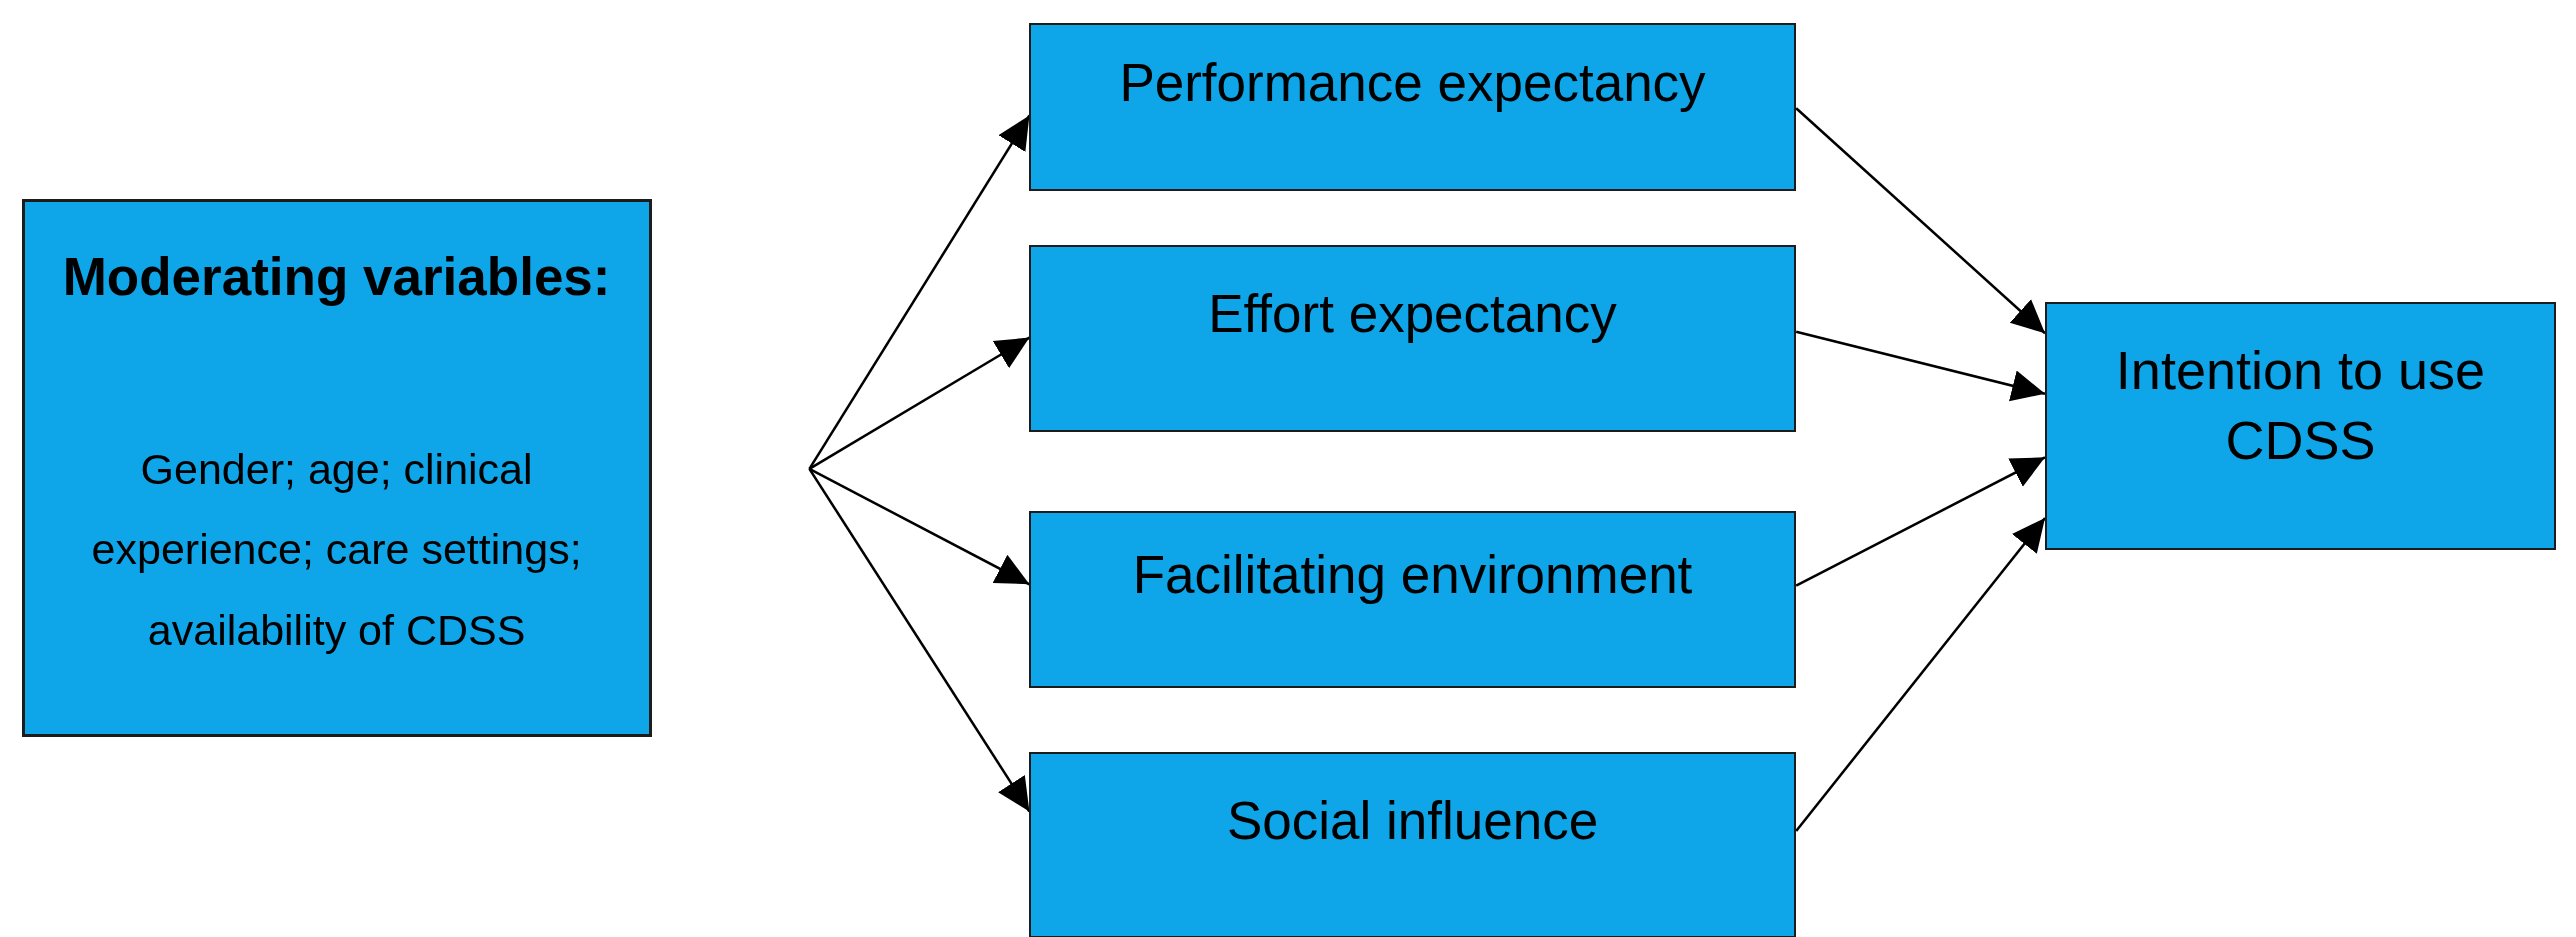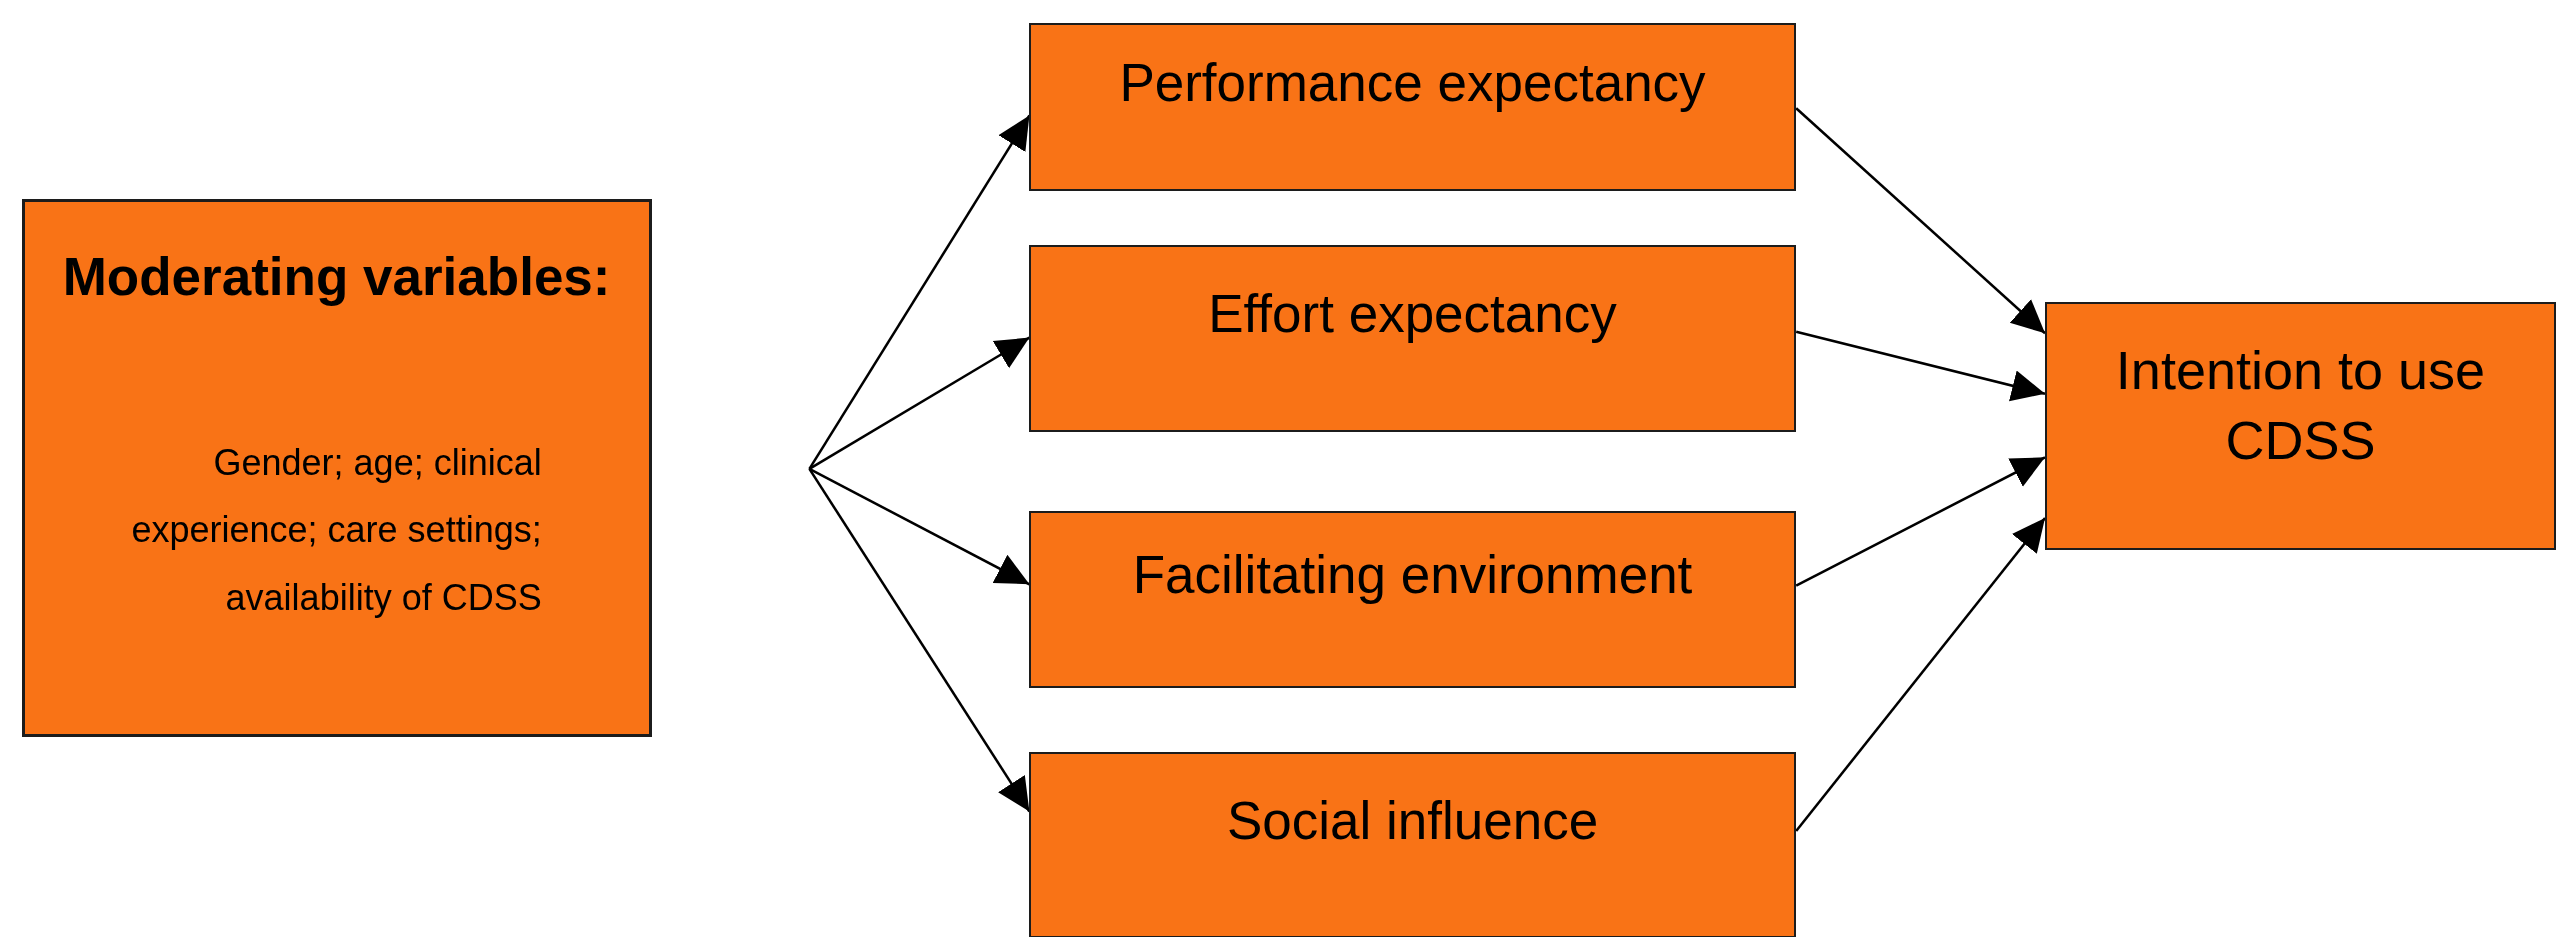--- a/index.html
+++ b/index.html
@@ -13,26 +13,26 @@
     height: 937px;
     background: #ffffff;
     font-family: "Liberation Sans", "DejaVu Sans", sans-serif;
     color: #000000;
     overflow: hidden;
   }
   .box {
     position: absolute;
     box-sizing: border-box;
     border: 2.9px solid #1c1c1c;
-    background: #f97316;
+    background: #0ea5e9;
     display: flex;
     flex-direction: column;
     align-items: center;
     justify-content: center;
-    text-align: right;
+    text-align: center;
   }
   .factor-box {
     left: 1029px;
     width: 767px;
     padding-bottom: 48px; 
     font-size: 53px;
     line-height: 1.15;
   }
   .moderating-box {
     left: 21.6px;
@@ -43,21 +43,21 @@
     padding-top: 45px;
     border-width: 3.6px;
   }
   .moderating-title {
     font-size: 53px;
     font-weight: bold;
     line-height: 1.15;
   }
   .moderating-body {
     margin-top: 121px;
-    font-size: 36px;
+    font-size: 43px;
     line-height: 1.87;
   }
   .outcome-box {
     left: 2045px;
     top: 302px;
     width: 511px;
     height: 248px;
     padding-bottom: 42px;
     font-size: 54px;
     line-height: 1.30;

